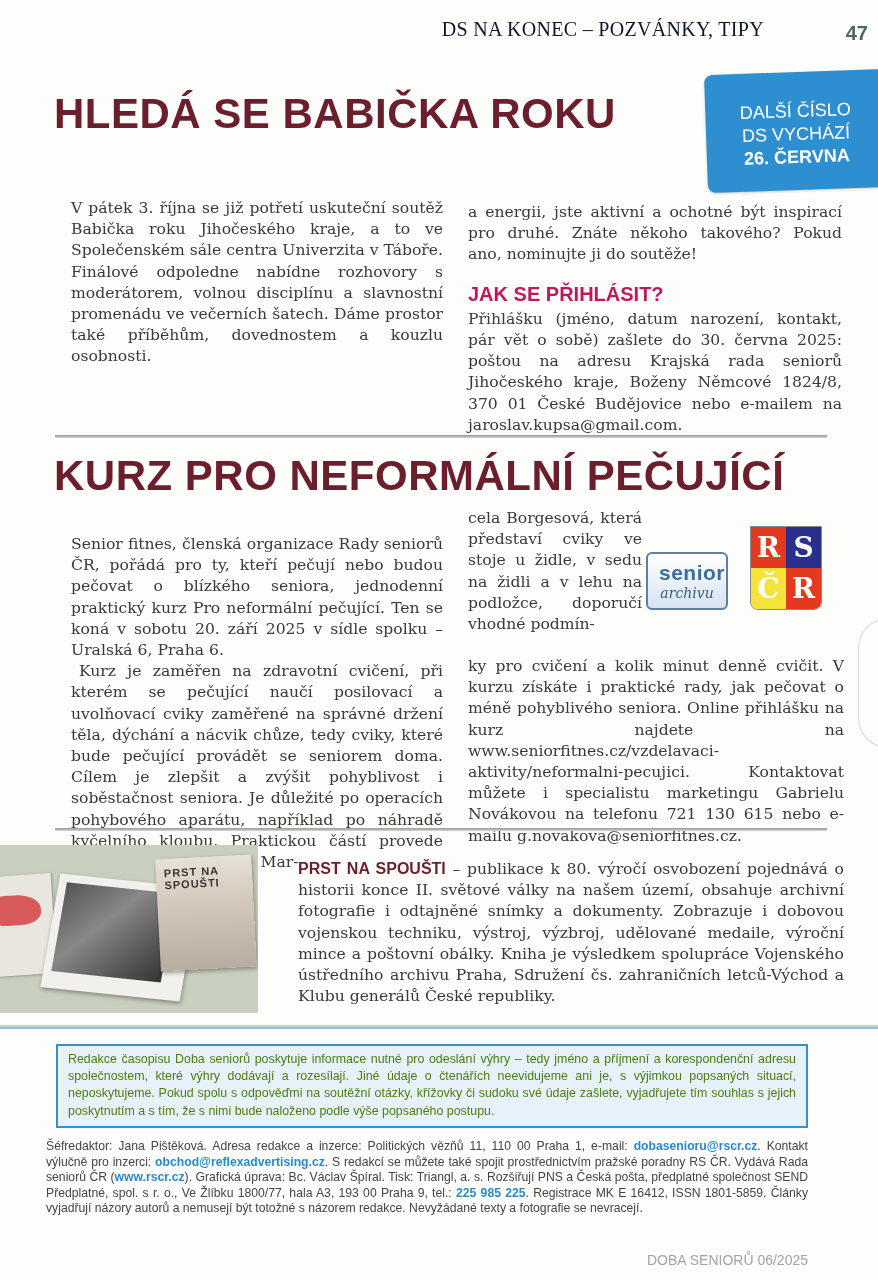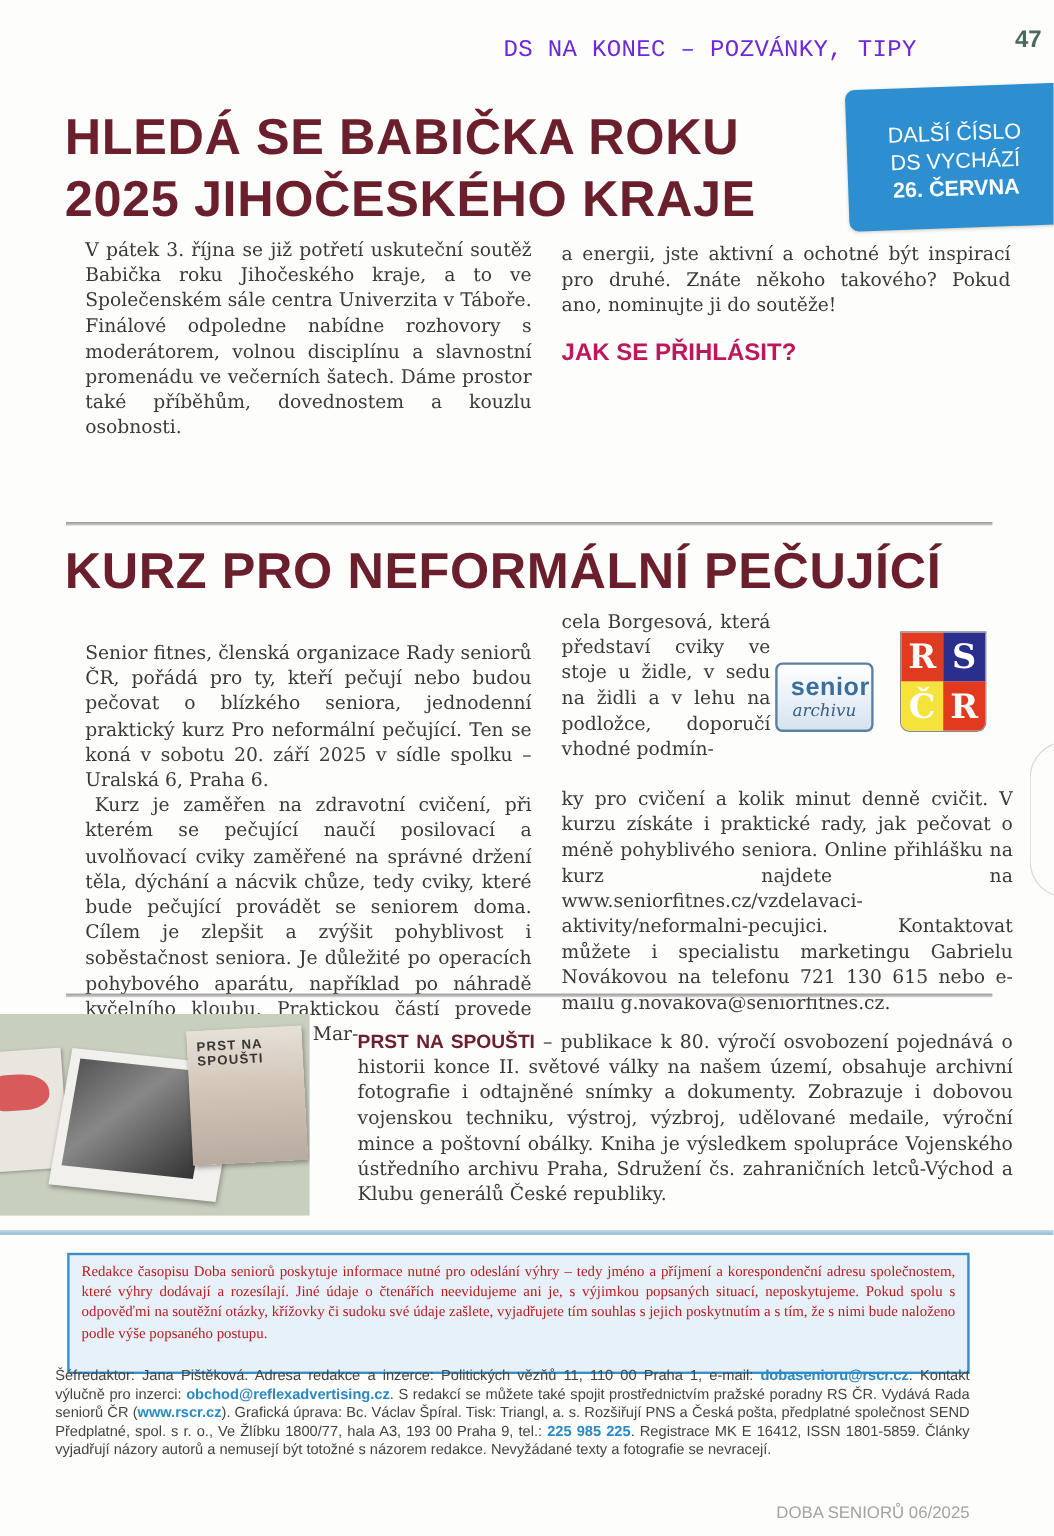--- a/index.html
+++ b/index.html
@@ -1,20 +1,20 @@
 <!DOCTYPE html>
 <html><head>
 <meta charset="utf-8">
 <style>
   * { box-sizing: border-box; margin: 0; padding: 0; }
   html, body { width: 878px; height: 1280px; background: #fdfdfb; overflow: hidden; }
   body { position: relative; font-family: "DejaVu Serif", serif; color: #3a3634; }
   .abs { position: absolute; }
 
-  .header-section { top: 31px; right: 114px; font-size: 20px; color: #6d28d9; letter-spacing: 0.3px; font-family: Liberation Mono, monospace; }
+  .header-section { top: 18px; right: 114px; font-size: 20px; color: #0f172a; letter-spacing: 0.3px; font-family: Liberation Serif, serif; }
   .header-page { top: 22px; right: 10px; font-size: 20px; color: #4a6a5a; font-weight: bold; font-family: "Liberation Sans", sans-serif; }
 
   .badge { left: 706px; top: 72px; width: 180px; height: 118px; background: #2d8fd0; border-radius: 8px; color: #fff; text-align: center; padding-top: 28px; font-family: "Liberation Sans", sans-serif; font-size: 18px; line-height: 23px; transform: rotate(-2deg); box-shadow: 0 1px 3px rgba(0,0,0,0.2); }
   .badge b { display: block; font-weight: bold; }
 
   .headline { color: #6b1f2c; font-family: Liberation Sans, sans-serif; font-weight: bold; letter-spacing: 0.5px; }
   .h1 { left: 54px; top: 88px; font-size: 42px; line-height: 52px; }
   .h2 { left: 54px; top: 450px; font-size: 42px; line-height: 52px; }
 
   .col { font-size: 15.6px; line-height: 21.2px; text-align: justify; color: #3c3836; margin-left: 16px; }
@@ -50,21 +50,21 @@
   .book2 { left: 50px; top: 35px; width: 140px; height: 115px; background: #f2f0ec; transform: rotate(6deg) skewX(-4deg); box-shadow: 1px 2px 4px rgba(0,0,0,0.35); }
   .book2-photo { left: 8px; top: 8px; width: 110px; height: 90px; background: linear-gradient(135deg, #555 0%, #888 40%, #333 100%); }
   .book3 { left: 158px; top: 12px; width: 96px; height: 112px; background: linear-gradient(#e6e1d8 0%, #d4c8bb 40%, #b8aca0 100%); transform: rotate(-3deg); box-shadow: 1px 2px 4px rgba(0,0,0,0.35); }
   .book3-title { left: 8px; top: 8px; font-family: "Liberation Sans", sans-serif; font-size: 11px; font-weight: bold; color: #3a3432; letter-spacing: 1px; }
 
   .a3-text { left: 282px; top: 858px; width: 546px; }
   .a3-title { color: #6b1f2c; font-family: "Liberation Sans", sans-serif; font-weight: bold; font-size: 16px; }
 
   .rule3 { left: 0; top: 1025px; width: 878px; height: 4px; background: linear-gradient(#c4dcec, #8fb6d4); }
 
-  .notice { left: 56px; top: 1044px; width: 752px; height: 101px; border: 2px solid #3a8fc4; background: #e6f1fa; padding: 5px 10px; font-family: Liberation Serif, serif; font-size: 12.4px; line-height: 17.2px; color: #b91c1c; text-align: justify; }
+  .notice { left: 56px; top: 1044px; width: 752px; height: 84px; border: 2px solid #3a8fc4; background: #e6f1fa; padding: 5px 10px; font-family: Liberation Sans, sans-serif; font-size: 12.4px; line-height: 17.2px; color: #4d7c0f; text-align: justify; }
 
   .impressum { left: 46px; top: 1139px; width: 762px; font-family: "Liberation Sans", sans-serif; font-size: 12.2px; line-height: 15.6px; color: #444; text-align: justify; }
   .link { color: #2b8ac6; font-weight: bold; }
 
   .footer { right: 70px; bottom: 12px; font-family: "Liberation Sans", sans-serif; font-size: 14px; color: #a5a3a3; }
 
   .edge-arc { left: 858px; top: 618px; width: 40px; height: 130px; border: 1px solid #d8d8d8; border-radius: 30px 0 0 30px; border-right: none; }
 </style>
 </head>
 <body>
@@ -73,30 +73,30 @@
 <div class="abs header-page">47</div>
 
 <div class="abs badge">
   <span style="display:block">DALŠÍ ČÍSLO</span>
   <span style="display:block">DS VYCHÁZÍ</span>
   <b>26. ČERVNA</b>
 </div>
 
 <div class="abs headline h1">
   <div>HLEDÁ SE BABIČKA ROKU</div>
-  <div>2025 JIHOČESKÉHO KRAJE</div>
 </div>
 
 <div class="abs col a1-left">
   <p>V pátek 3. října se již potřetí uskuteční soutěž Babička roku Jihočeského kraje, a to ve Společenském sále centra Univerzita v Táboře. Finálové odpoledne nabídne rozhovory s moderátorem, volnou disciplínu a slavnostní promenádu ve večerních šatech. Dáme prostor také příběhům, dovednostem a kouzlu osobnosti.</p>
 </div>
 
 <div class="abs col a1-right">
   <p>a energii, jste aktivní a ochotné být inspirací pro druhé. Znáte někoho takového? Pokud ano, nominujte ji do soutěže!</p>
   <div class="subhead">JAK SE PŘIHLÁSIT?</div>
+  <p style="text-indent:0">Přihlášku (jméno, datum narození, kontakt, pár vět o sobě) zašlete do 30. června 2025: poštou na adresu Krajská rada seniorů Jihočeského kraje, Boženy Němcové 1824/8, 370 01 České Budějovice nebo e-mailem na jaroslav.kupsa@gmail.com.</p>
 </div>
 
 <div class="abs rule rule1"></div>
 
 <div class="abs headline h2">KURZ PRO NEFORMÁLNÍ PEČUJÍCÍ</div>
 
 <div class="abs col a2-left">
   <p>Senior fitnes, členská organizace Rady seniorů ČR, pořádá pro ty, kteří pečují nebo budou pečovat o blízkého seniora, jednodenní praktický kurz Pro neformální pečující. Ten se koná v sobotu 20. září 2025 v sídle spolku – Uralská 6, Praha 6.</p>
   <p>Kurz je zaměřen na zdravotní cvičení, při kterém se pečující naučí posilovací a uvolňovací cviky zaměřené na správné držení těla, dýchání a nácvik chůze, tedy cviky, které bude pečující provádět se seniorem doma. Cílem je zlepšit a zvýšit pohyblivost i soběstačnost seniora. Je důležité po operacích pohybového aparátu, například po náhradě kyčelního kloubu. Praktickou částí provede kvalifikovaná cvičitelka Mar-</p>
 </div>

